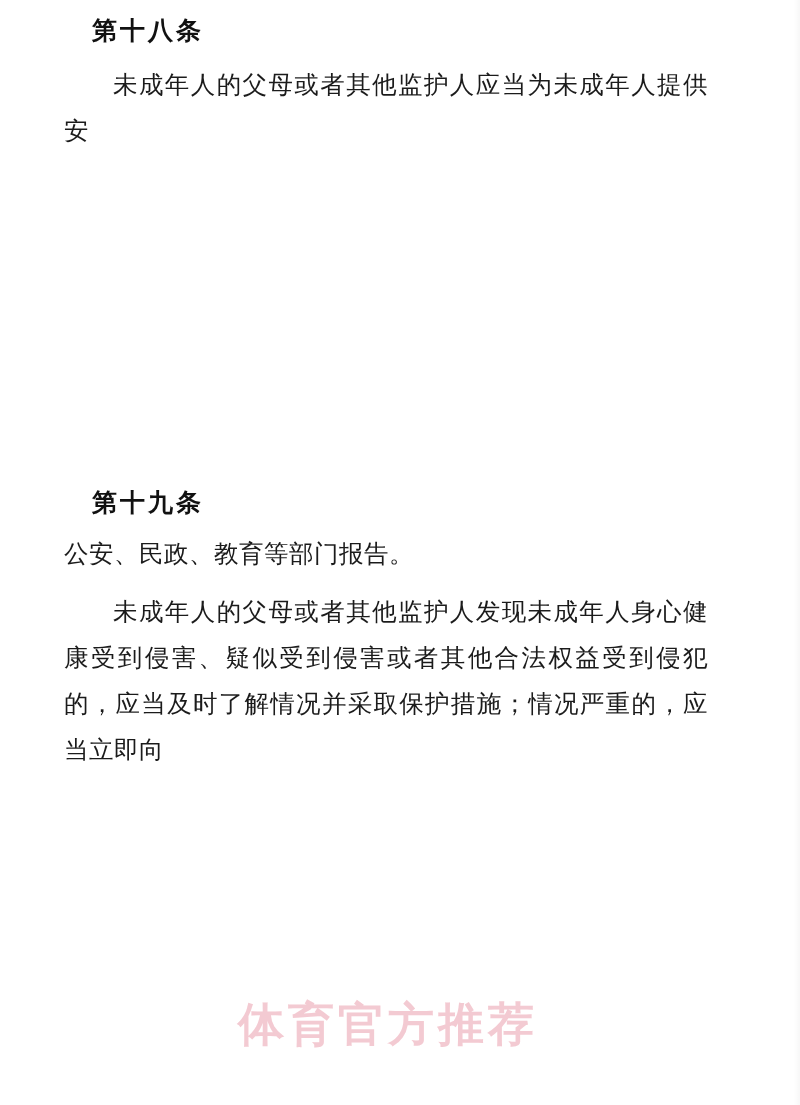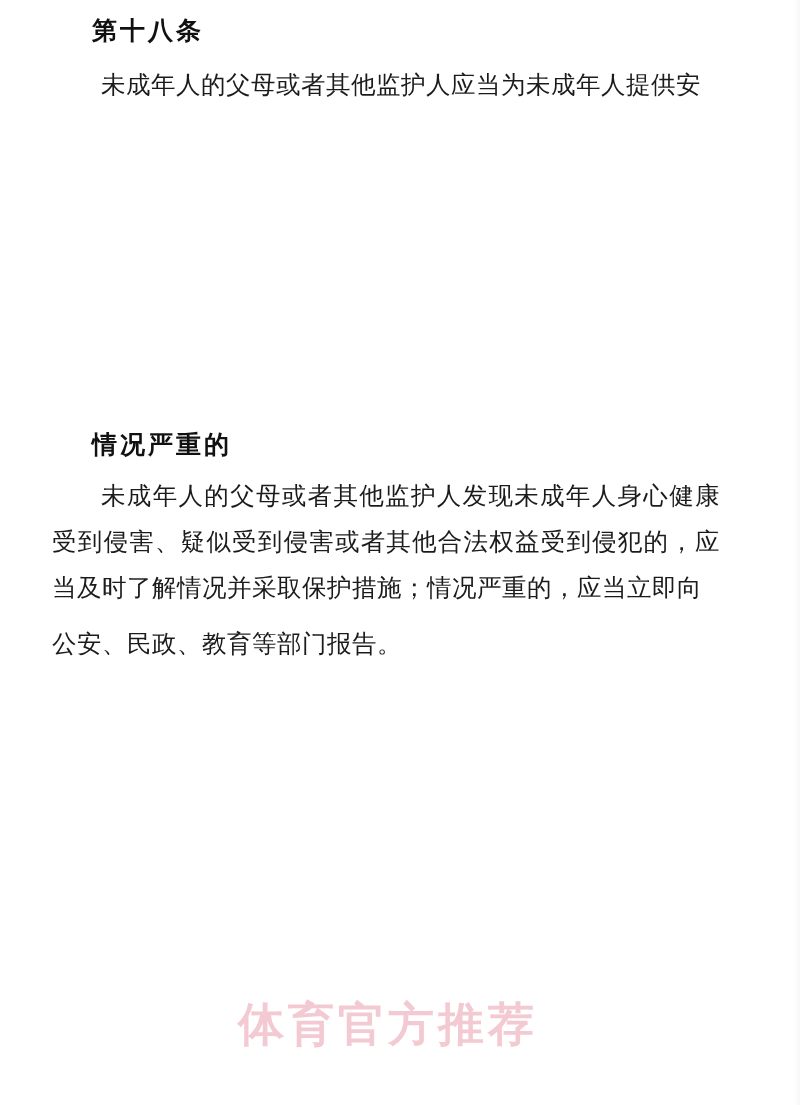--- a/index.html
+++ b/index.html
@@ -30,21 +30,21 @@
     letter-spacing: 3px;
     margin: 0;
     padding: 0 0 0 40px;
     line-height: 1.5;
     color: #111111;
   }
 
   .para {
     font-size: 24.5px;
     line-height: 46px;
-    margin: 0;
+    margin: 12px;
     text-align: justify;
     text-justify: inter-ideograph;
     letter-spacing: 0.5px;
     color: #1b1b1b;
   }
 
   .para.indent {
     text-indent: 2em;
   }
 
@@ -118,21 +118,21 @@
     <p class="para indent">未成年人的父母或者其他监护人应当为未成年人提供安</p>
   </div>
 
   <div class="gap"></div>
 
 
   <div class="block-19">
   </div>
 
   <div class="block-20">
-    <h2 class="article-heading">情况严重的</h2>
+    <h2 class="article-heading">第十九条</h2>
+    <p class="para tail-line">公安、民政、教育等部门报告。</p>
     <p class="para indent">未成年人的父母或者其他监护人发现未成年人身心健康受到侵害、疑似受到侵害或者其他合法权益受到侵犯的，应当及时了解情况并采取保护措施；情况严重的，应当立即向</p>
-    <p class="para tail-line">公安、民政、教育等部门报告。</p>
   </div>
 
   <div class="watermark">体育官方推荐</div>
 
   <div class="scan-shade"></div>
 </div>
 
 </body></html>

